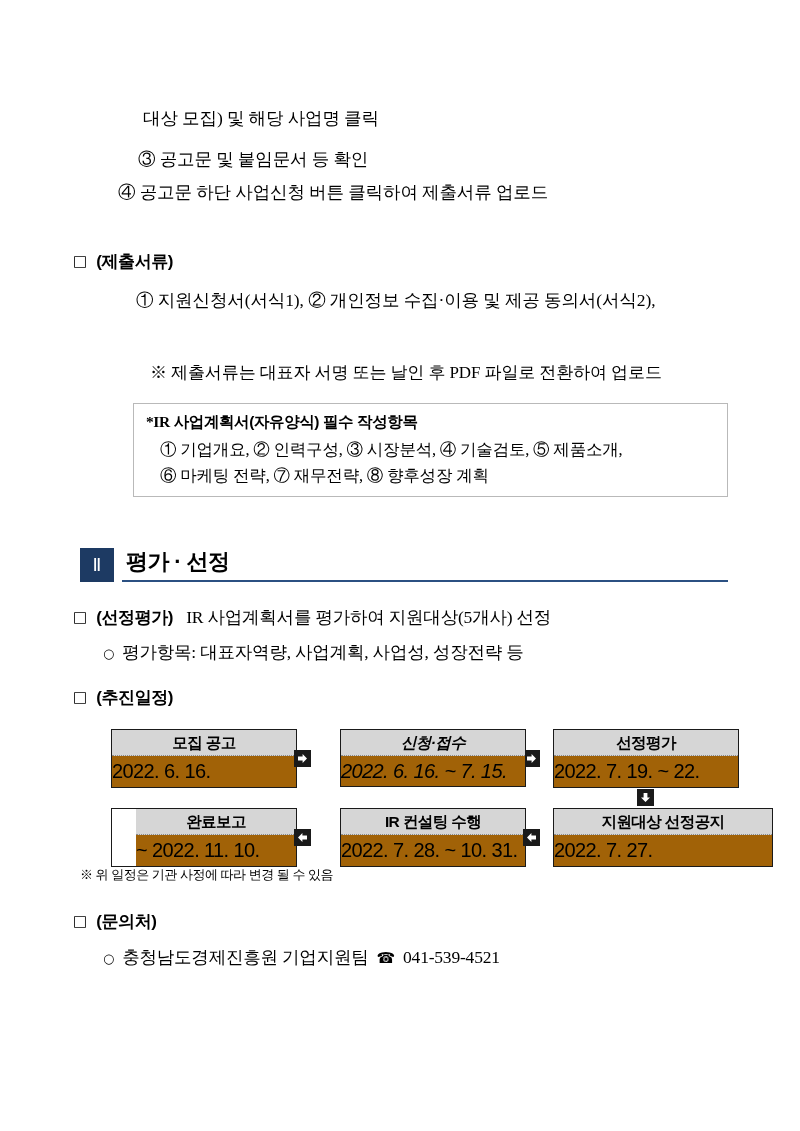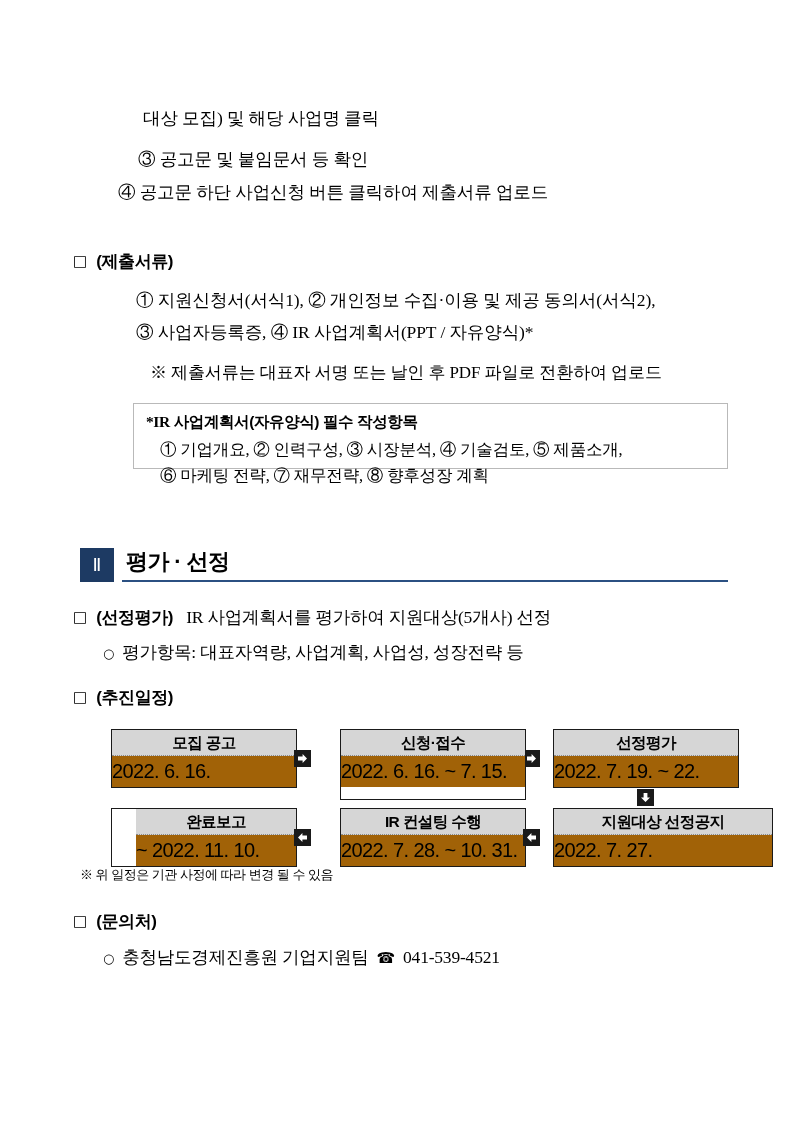--- a/index.html
+++ b/index.html
@@ -168,24 +168,23 @@
   <div class="line" style="left:143px; top:108px;">대상 모집) 및 해당 사업명 클릭</div>
   <div class="line" style="left:118px; top:149px;margin-left:20px;">③ 공고문 및 붙임문서 등 확인</div>
   <div class="line" style="left:118px; top:182px;">④ 공고문 하단 사업신청 버튼 클릭하여 제출서류 업로드</div>
 
   <div class="sq-head" style="left:73px; top:250px;">
     <span class="sq-mark">□</span>
     <span class="sq-label">(제출서류)</span>
   </div>
 
   <div class="line" style="left:136px; top:290px;">① 지원신청서(서식1), ② 개인정보 수집·이용 및 제공 동의서(서식2),</div>
-  <div class="line" style="left:136px; top:322px;">③ 사업자등록증,  ④ IR 사업계획서(PPT / 자유양식)*</div>
   <div class="line" style="left:150px; top:362px; font-size:17px;">※ 제출서류는 대표자 서명 또는 날인 후 PDF 파일로 전환하여 업로드</div>
 
-  <div class="note-box" style="left:133px; top:403px; width:595px; height:66px;">
+  <div class="note-box" style="left:133px; top:403px; width:595px; height:94px;">
     <div class="note-title">
       <span class="ir">*IR</span><span> 사업계획서(자유양식) 필수 작성항목</span>
     </div>
     <div class="note-line">① 기업개요, ② 인력구성, ③ 시장분석, ④ 기술검토, ⑤ 제품소개,</div>
     <div class="note-line">⑥ 마케팅 전략, ⑦ 재무전략, ⑧ 향후성장 계획</div>
   </div>
 
   <div class="sec-wrap" style="left:80px; top:547px; width:648px;">
     <div class="sec-badge" style="background: rgb(29, 58, 99);">Ⅱ</div>
     <div class="sec-title-col">
@@ -216,21 +215,21 @@
       <div class="fbox-head">모집 공고</div>
       <div class="fbox-body">2022. 6. 16.</div>
     </div>
 
     <div class="arrow" style="left:499px; top:750px;">
       <svg width="11" height="11" viewBox="0 0 11 11" aria-hidden="true">
         <path d="M1 3.6 H5.6 V1 L10 5.5 L5.6 10 V7.4 H1 Z" fill="#ffffff"></path>
       </svg>
     </div>
 
-    <div class="fbox" style="left:316px; top:729px; width:186px; height:71px;">
+    <div class="fbox" style="left:316px; top:729px; width:186px; height:58px;font-style:italic;">
       <div class="fbox-head">신청·접수</div>
       <div class="fbox-body">2022. 6. 16. ~ 7. 15.</div>
     </div>
 
     <div class="arrow" style="left:270px; top:750px;">
       <svg width="11" height="11" viewBox="0 0 11 11" aria-hidden="true">
         <path d="M1 3.6 H5.6 V1 L10 5.5 L5.6 10 V7.4 H1 Z" fill="#ffffff"></path>
       </svg>
     </div>
 

